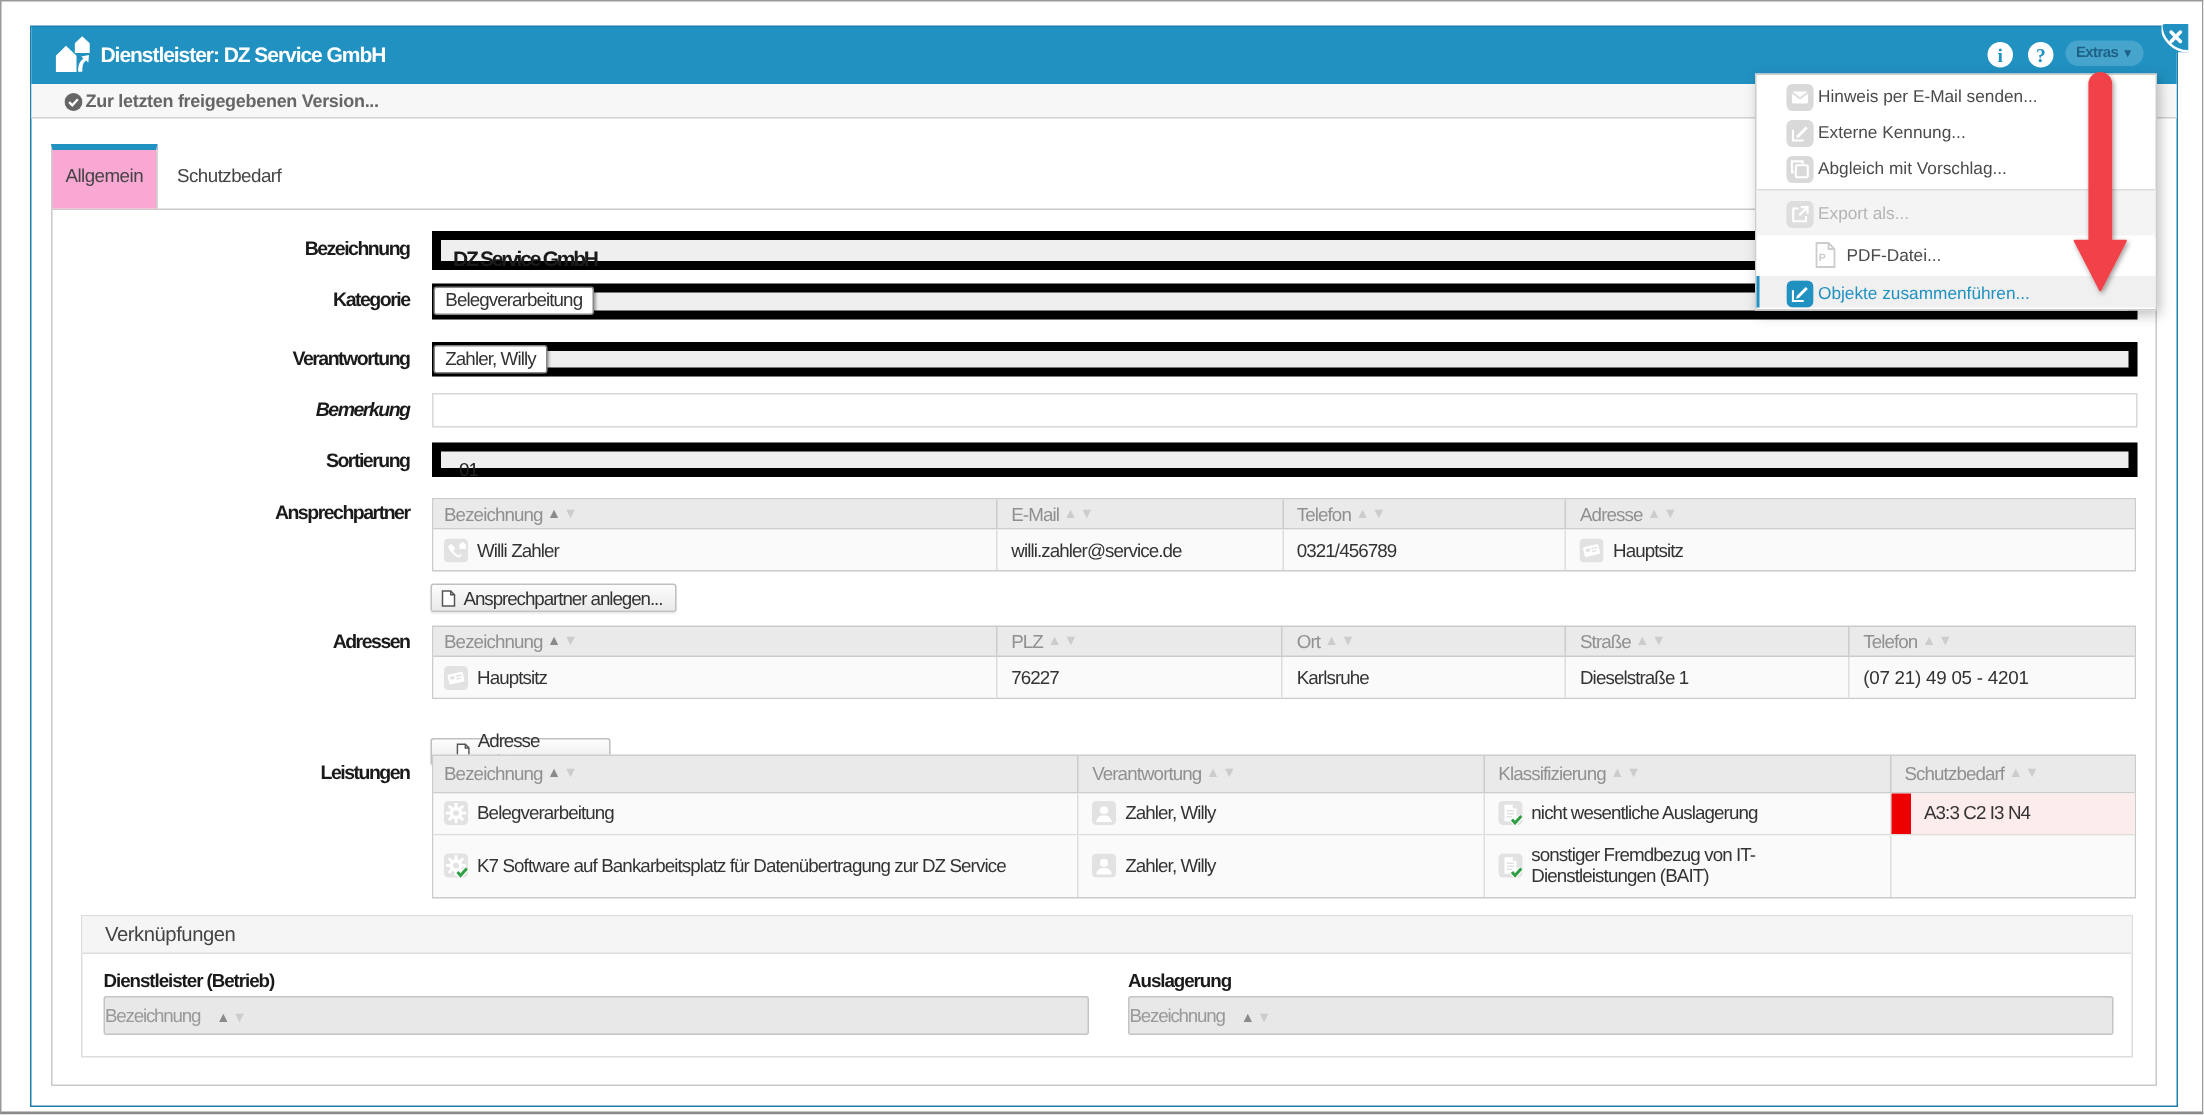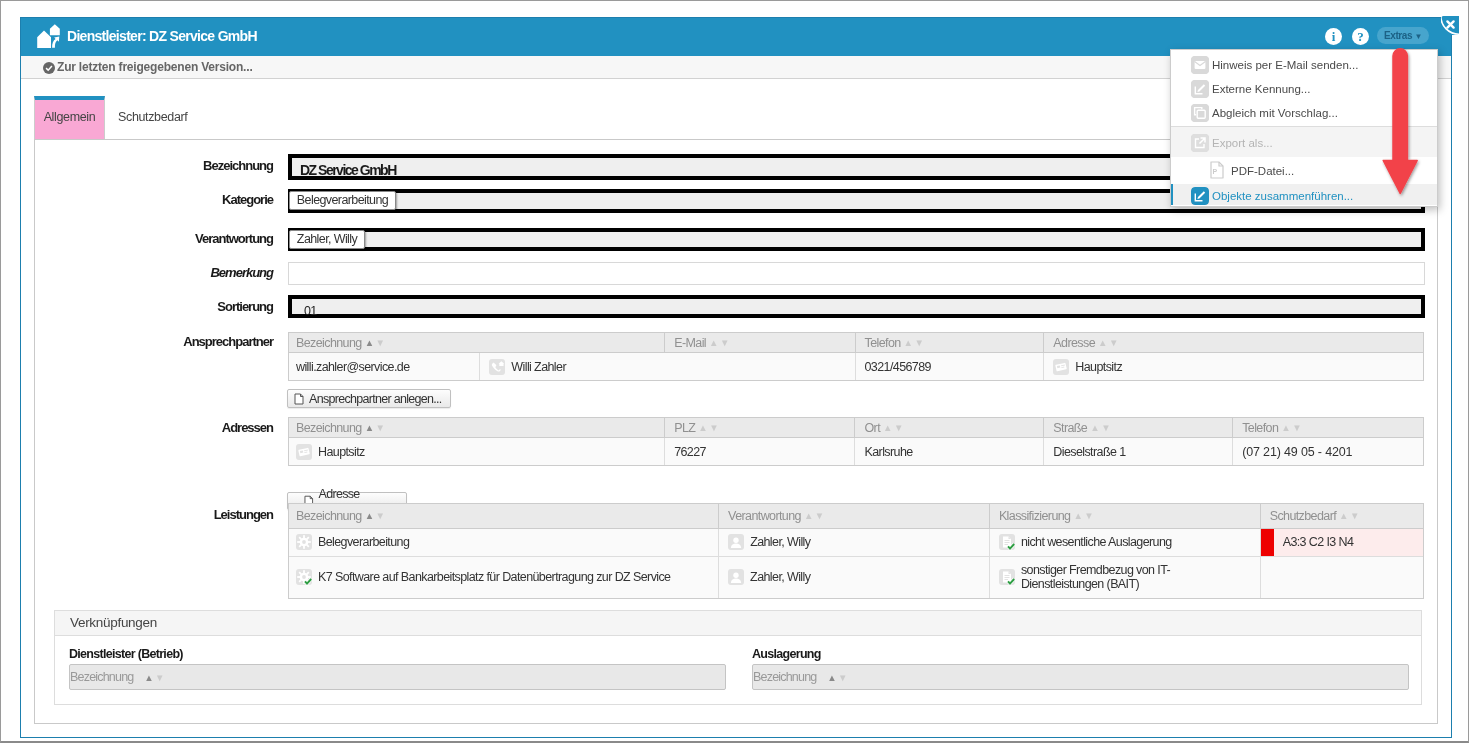--- a/index.html
+++ b/index.html
@@ -12,21 +12,21 @@
 #title{position:absolute;left:66px;top:27px;font-size:14px;font-weight:bold;color:#fff;letter-spacing:-0.7px;}
 #infobar{position:absolute;left:20px;top:55px;width:1430px;height:23px;background:#f7f7f7;border-bottom:1px solid #d2d2d2;}
 #infotext{position:absolute;left:56px;top:59px;font-size:12px;font-weight:bold;color:#666;letter-spacing:-0.2px;}
 .circbtn{position:absolute;top:27px;width:17px;height:17px;border-radius:50%;background:#fff;color:#2191c1;text-align:center;font-weight:bold;font-size:12px;line-height:17px;}
 #extras{position:absolute;left:1376px;top:26px;width:52px;height:17px;border-radius:9px;background:#47a5cd;color:#1c6286;font-size:10px;font-weight:bold;text-align:center;line-height:17px;letter-spacing:-0.4px;}
 .tab{position:absolute;top:95px;height:43px;font-size:12.5px;color:#444;letter-spacing:-0.35px;}
 #tab1{left:33px;width:71px;background:#f9a8d4;border:1px solid #ccc;border-top:4px solid #2191c1;border-bottom:none;z-index:3;text-align:center;line-height:34px;}
 #tab2{left:104px;width:98px;text-align:left;padding-left:13px;line-height:43px;}
 #panel{position:absolute;left:33px;top:138px;width:1404px;height:585px;border:1px solid #c9c9c9;background:#fff;z-index:1;}
 .lbl{position:absolute;width:140px;right:auto;text-align:right;font-weight:bold;font-size:13px;color:#1a1a1a;letter-spacing:-1.0px;z-index:2;}
-.fld{position:absolute;left:287px;width:1137px;background:#efefef;border:4px solid #000000;z-index:2;font-size:14px;}
+.fld{position:absolute;left:287px;width:1137px;background:#efefef;border:6px solid #000000;z-index:2;font-size:14px;}
 .chip{position:absolute;background:#fff;border:1px solid #888;border-radius:2px;box-shadow:1px 1px 2px rgba(0,0,0,0.35);font-size:12.5px;color:#333;letter-spacing:-0.6px;text-align:center;z-index:3;}
 .tbl{position:absolute;left:287px;width:1136px;border:1px solid #ccc;background:#fafafa;z-index:2;font-size:12.5px;letter-spacing:-0.6px;}
 .thr{display:flex;background:#eaeaea;color:#909090;border-bottom:1px solid #ccc;}
 .tdr{display:flex;background:#fafafa;color:#333;}
 .pt2 .tc{padding-top:2px;}
 .tc{padding-left:9px;display:flex;align-items:center;position:relative;}
 .thr .tc:first-child,.tdr .tc:first-child{padding-left:7px;}
 .tc+.tc{border-left:1px solid #ccc;}
 .tdr .tc+.tc{border-left-color:#ddd;}
 .sa{font-size:9.5px;letter-spacing:1.5px;margin-left:3px;}
@@ -85,26 +85,26 @@
   <div class="fld" style="top:294px;height:23px;line-height:25px;padding-left:12px;font-size:12.5px;letter-spacing:-0.6px;color:#222;">01</div>
 
   <div class="tbl" style="top:331px;">
     <div class="thr" style="height:20px;">
       <div class="tc" style="width:375.5px;">Bezeichnung<span class="sa"><span class="d">▲</span><span class="l">▼</span></span></div>
       <div class="tc" style="width:190.5px;">E-Mail<span class="sa"><span class="l">▲▼</span></span></div>
       <div class="tc" style="width:189px;">Telefon<span class="sa"><span class="l">▲▼</span></span></div>
       <div class="tc" style="width:380px;">Adresse<span class="sa"><span class="l">▲▼</span></span></div>
     </div>
     <div class="tdr pt2" style="height:26.5px;">
-      <div class="tc" style="width:190.5px;">willi.zahler@service.de</div>
       <div class="tc" style="width:375.5px;"><svg style="margin-right:6px;flex:none;" width="16" height="16" viewBox="0 0 16 16">
             <rect width="16" height="16" rx="3" fill="#e2e2e2"></rect>
             <path fill="#fff" d="M11.9 10.7c-.45-.45-1.1-.45-1.55 0l-.75.75c-1.2-.65-2.7-2.15-3.35-3.35l.75-.75c.45-.45.45-1.1 0-1.55L5.35 4.15c-.45-.45-1.1-.45-1.55 0l-.55.55c-.55.55-.55 1.55 0 2.3 1.3 2.05 3.15 3.9 5.2 5.2.75.55 1.75.55 2.3 0l.55-.55c.45-.45.45-1.1 0-1.55z"></path>
             <path fill="#fff" d="M12.4 2.2 L15.2 4.7 L14.5 4.7 L14.5 7 L10.3 7 L10.3 4.7 L9.6 4.7 Z"></path>
           </svg>Willi Zahler</div>
+      <div class="tc" style="width:190.5px;">willi.zahler@service.de</div>
       <div class="tc" style="width:189px;">0321/456789</div>
       <div class="tc" style="width:380px;"><svg style="margin-right:6px;flex:none;" width="16" height="16" viewBox="0 0 16 16">
             <rect width="16" height="16" rx="3" fill="#e2e2e2"></rect>
             <g transform="rotate(-13 8 8)">
               <rect x="2.8" y="4.8" width="10.4" height="6.6" rx="0.8" fill="#fff"></rect>
               <rect x="4.2" y="6.2" width="3" height="2.2" fill="#e2e2e2"></rect>
               <rect x="8.2" y="6.4" width="4" height="1" fill="#e2e2e2"></rect>
               <rect x="8.2" y="8.2" width="3" height="1" fill="#e2e2e2"></rect>
             </g>
           </svg>Hauptsitz</div>

